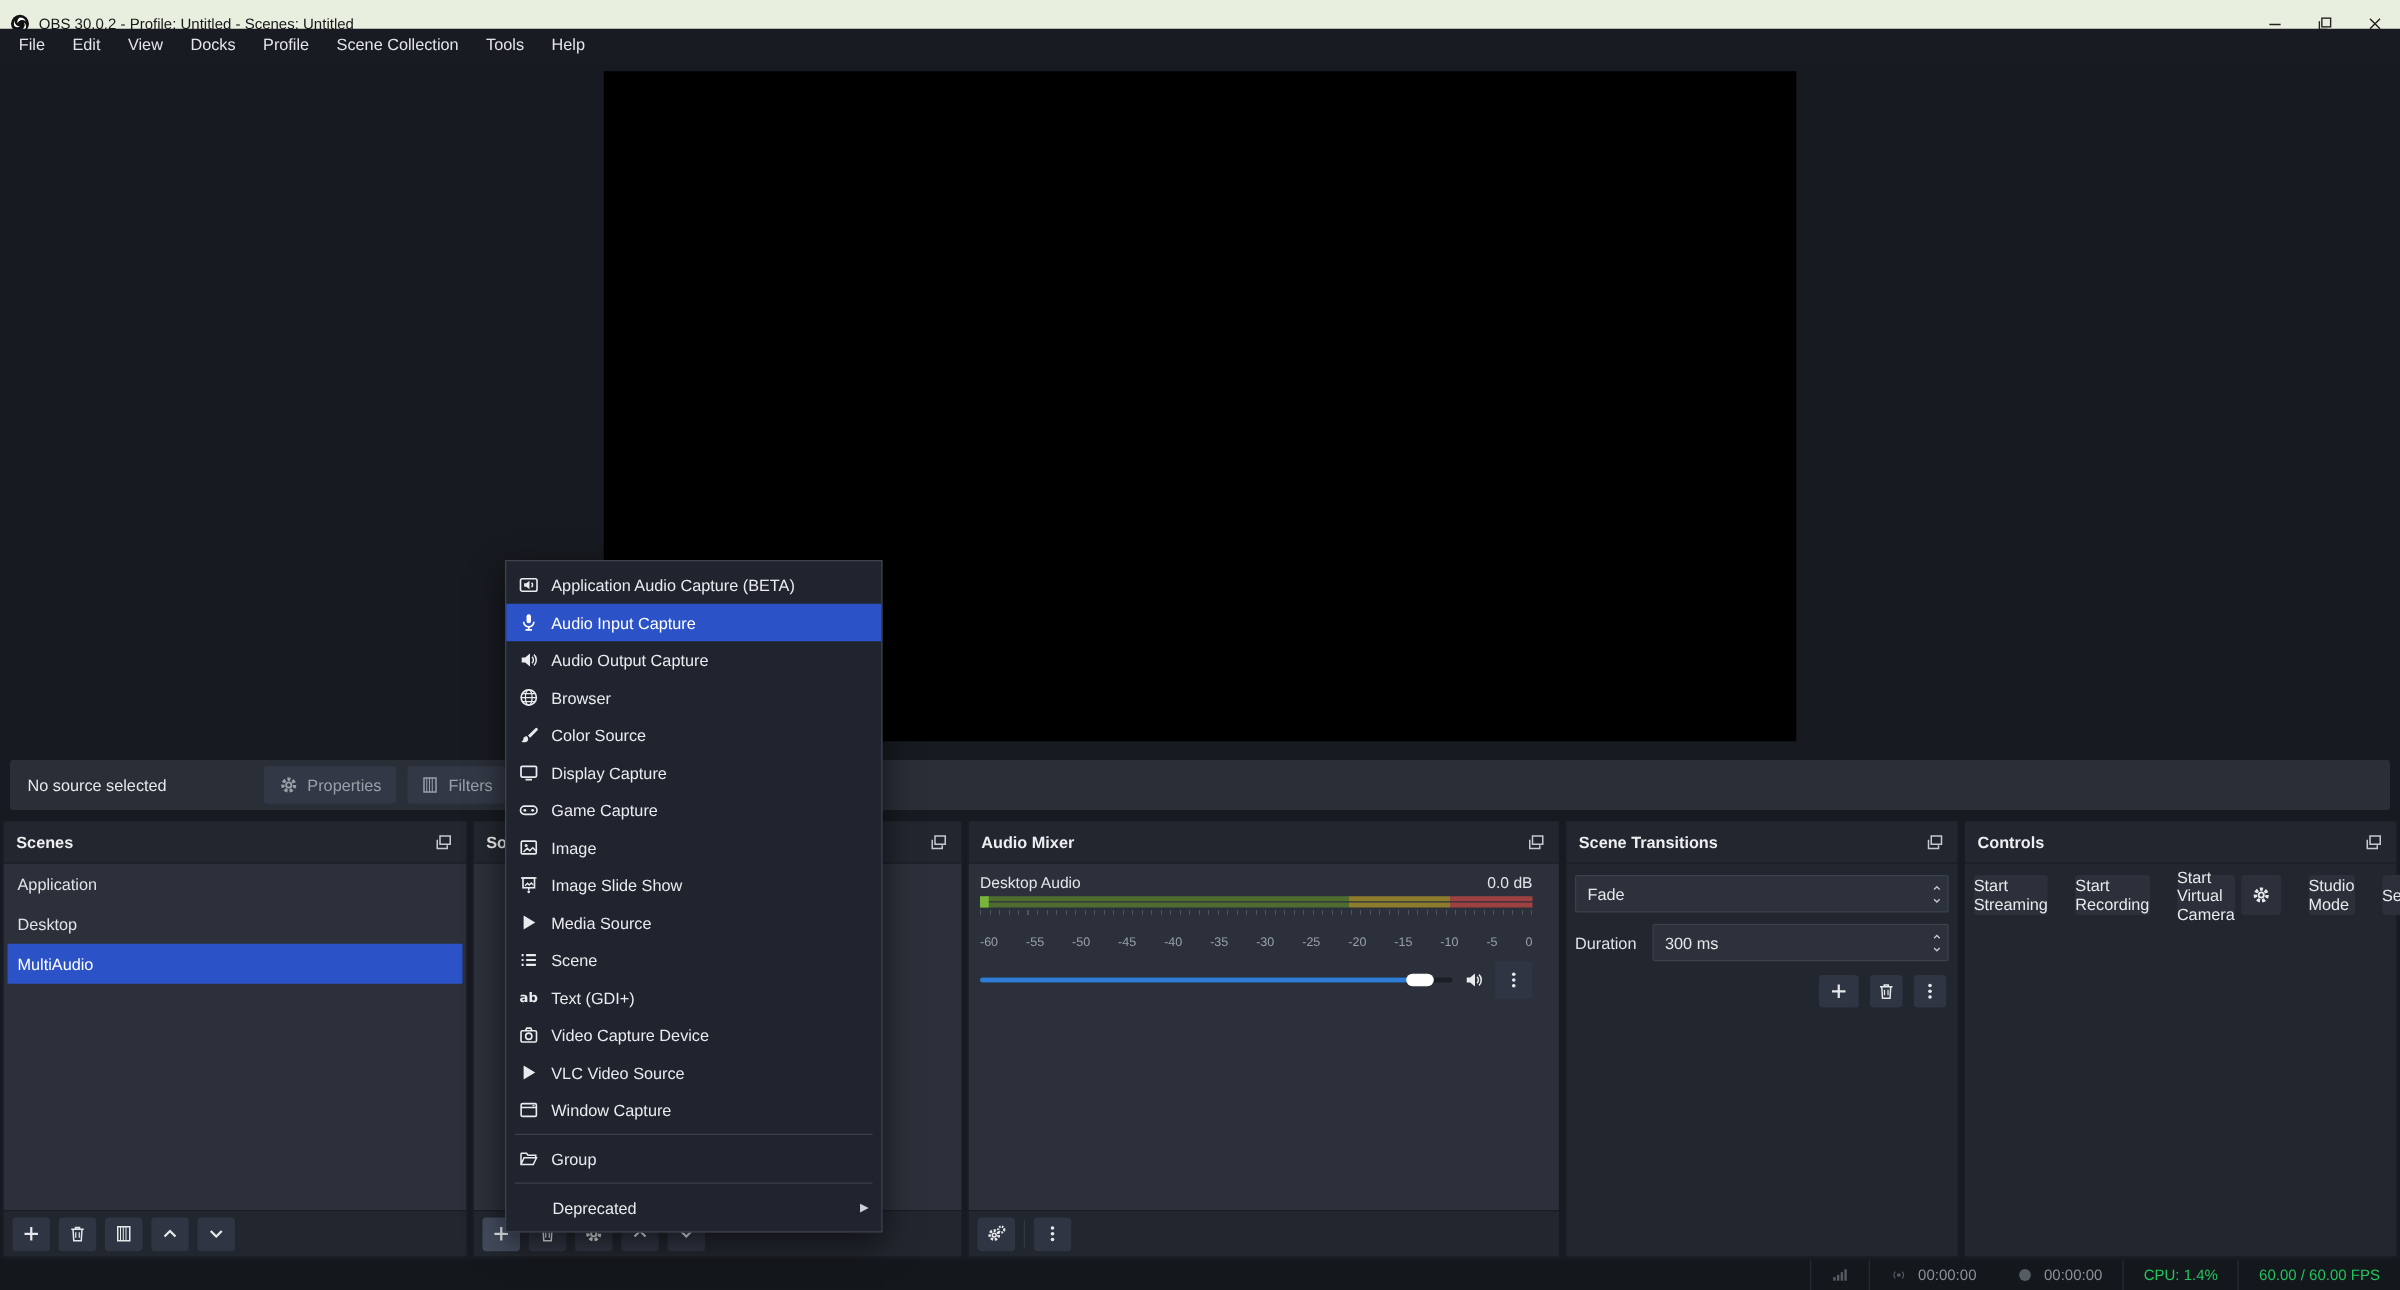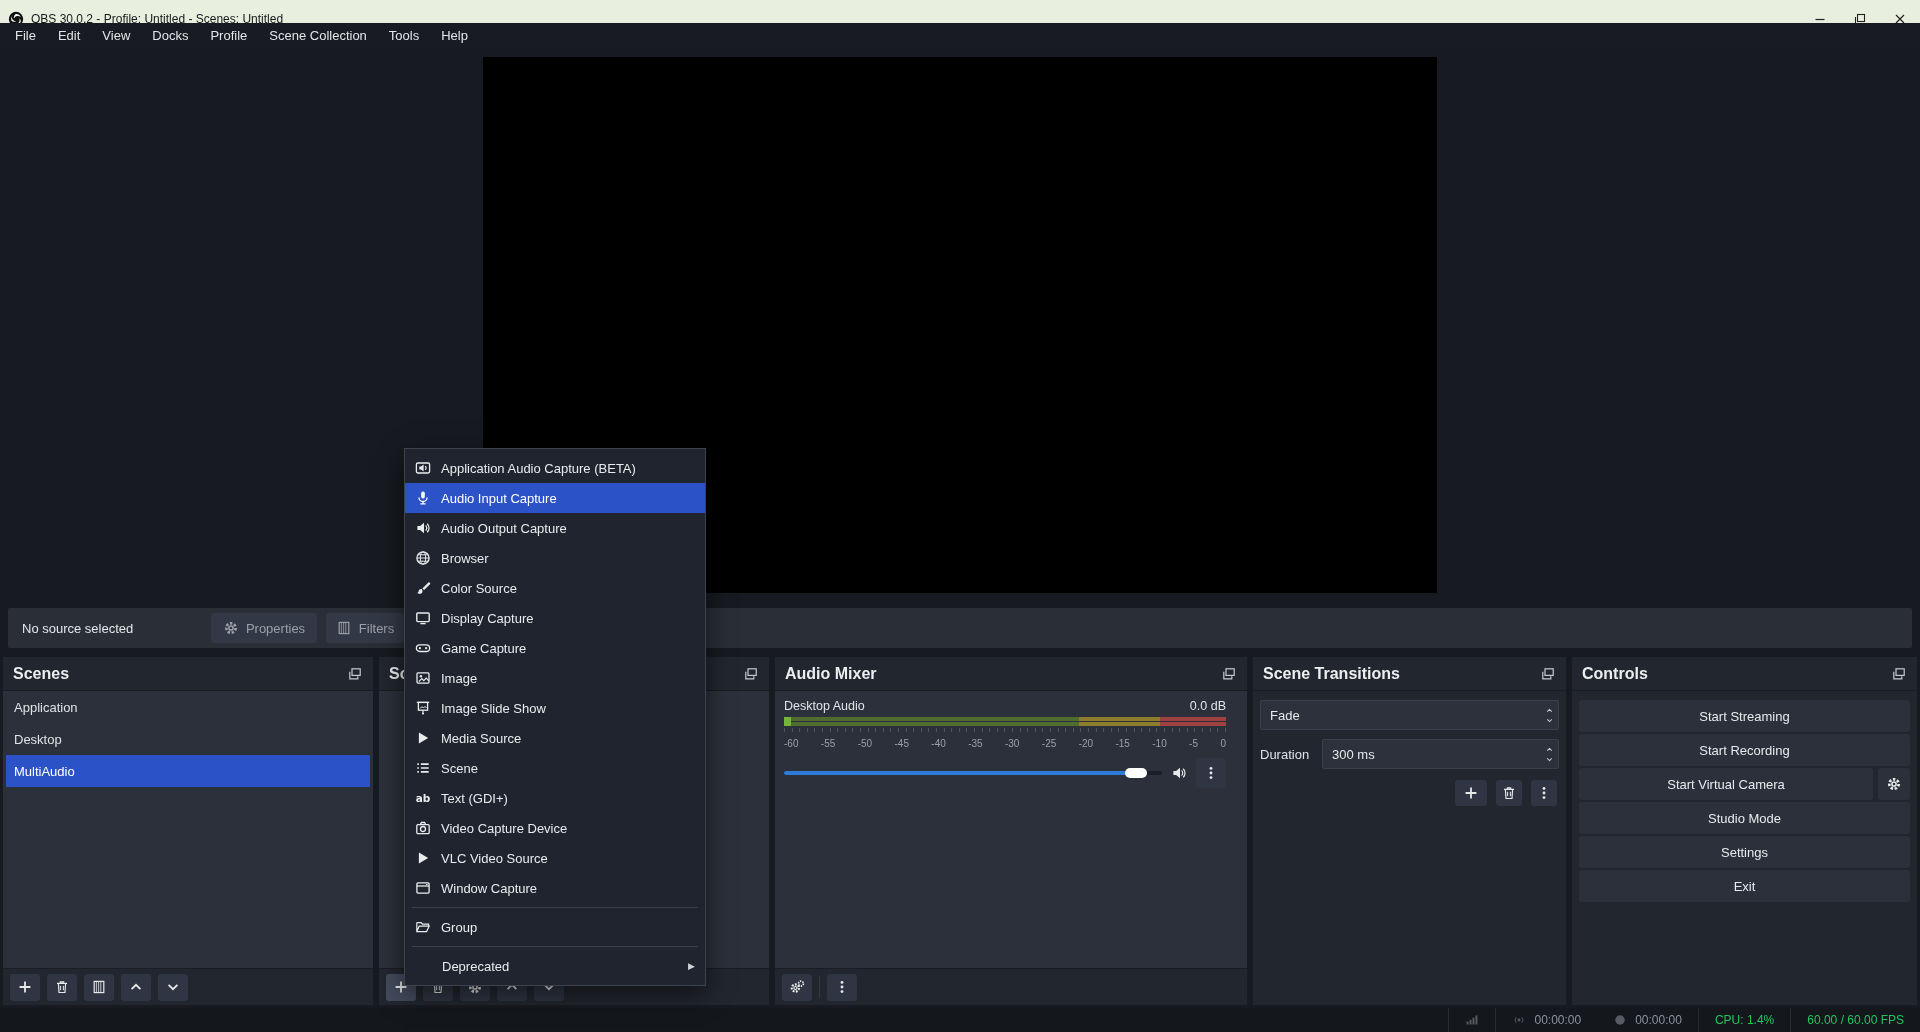--- a/index.html
+++ b/index.html
@@ -31,21 +31,21 @@
   .srctoolbar .status{margin-left:14px;color:#e6e8ea;}
   .tb-btn{position:absolute;top:5px;height:30px;background:#323845;border-radius:3px;
           display:flex;align-items:center;justify-content:center;gap:7px;color:#9aa0a8;font-size:13px;}
   .tb-btn.props{left:203px;width:106px;}
   .tb-btn.filts{left:318px;width:78px;}
 
   
   .panel{position:absolute;top:656px;height:350px;background:#22262e;border:1px solid #181b21;
          box-sizing:border-box;display:flex;flex-direction:column;}
   .panel-header{height:33px;flex:none;display:flex;align-items:center;padding:0 10px;
-                font-size:16px;font-weight:bold;color:#eceef0;border-bottom:1px solid #1a1d24;}
+                font-size:13px;font-weight:bold;color:#eceef0;border-bottom:1px solid #1a1d24;}
   .panel-header .popout{margin-left:auto;color:#c6cad0;}
   .panel-body{flex:1;min-height:0;position:relative;}
   .panel-body.list{background:#2b303a;}
   .panel-toolbar{height:36px;flex:none;display:flex;align-items:center;gap:7px;padding:0 7px;
                  background:#22262e;border-top:1px solid #1a1d24;}
   .sq-btn{width:30px;height:27px;background:#2f3542;border-radius:3px;color:#e6e8ea;
           display:flex;align-items:center;justify-content:center;}
   .sq-btn.active{background:#434b5c;}
   .vsep{width:1px;height:22px;background:#343a45;}
 
@@ -61,21 +61,21 @@
   
   .mixer-body{background:#2b303a;padding:8px 21px 0 9px;box-sizing:border-box;}
   .mix-row1{display:flex;font-size:12.5px;color:#e2e5e8;margin-bottom:4px;}
   .mix-row1 .db{margin-left:auto;}
   .meter{height:9px;position:relative;margin-bottom:2px;}
   .meter .bar{height:4px;background:linear-gradient(90deg,#4e6d2f 0 66.7%,#8c7c2c 66.7% 85%,#9e4141 85% 100%);}
   .meter .bar+.bar{margin-top:1px;}
   .meter .peak{position:absolute;left:0;top:0;width:7px;height:9px;background:#76b43a;}
   .tickmarks{height:4px;background:repeating-linear-gradient(90deg,#4d545e 0 1px,transparent 1px 7.6px);}
   .ticklabels{display:flex;justify-content:space-between;font-size:10px;color:#9aa0a8;
-              margin-top:6px;height:13px;}
+              margin-top:17px;height:13px;}
   .slider-row{display:flex;align-items:center;gap:9px;margin-top:7px;}
   .slider{flex:1;height:4px;background:#1b1e25;border-radius:2px;position:relative;}
   .slider .fill{position:absolute;left:0;top:0;height:4px;width:96%;background:#2e7cd6;border-radius:2px;}
   .slider .handle{position:absolute;top:-3px;left:calc(96% - 22px);width:22px;height:10px;
                   background:#fff;border-radius:5px;}
   .kebab-btn{width:30px;height:30px;background:#2f3542;border-radius:3px;color:#e6e8ea;
              display:flex;align-items:center;justify-content:center;}
 
   
   .trans-body{padding:9px 7px;box-sizing:border-box;font-size:13px;}
@@ -85,21 +85,21 @@
   .combo .arrows{margin-left:auto;width:18px;display:flex;flex-direction:column;align-items:center;
                  gap:1px;color:#c7cbd1;}
   .dur-row{display:flex;align-items:center;margin-top:9px;}
   .dur-row .lab{width:62px;color:#dfe2e6;flex:none;}
   .dur-row .combo{flex:1;}
   .trans-btns{display:flex;justify-content:flex-end;gap:9px;margin-top:11px;padding-right:2px;}
   .trans-btns .sq-btn{width:32px;height:26px;}
   .trans-btns .sq-btn.narrow{width:26px;}
 
   
-  .controls-body{padding:9px 7px;box-sizing:border-box;display:flex;flex-direction:column;gap:2px;}
+  .controls-body{padding:9px 7px;box-sizing:border-box;display:flex;flex-direction:row;gap:22px;}
   .ctl-btn{height:32px;background:#2b303b;border-radius:3px;display:flex;align-items:center;
            justify-content:center;font-size:13px;color:#e8eaec;}
   .ctl-row{display:flex;gap:5px;}
   .ctl-row .ctl-btn{flex:1;}
   .ctl-row .gear-btn{width:32px;height:32px;flex:none;background:#2b303b;border-radius:3px;
                      display:flex;align-items:center;justify-content:center;color:#e8eaec;}
 
   
   .statusbar{left:0;top:1008px;width:1920px;height:24px;background:#14171c;display:flex;
              align-items:center;justify-content:flex-end;font-size:12px;color:#8d939b;}

